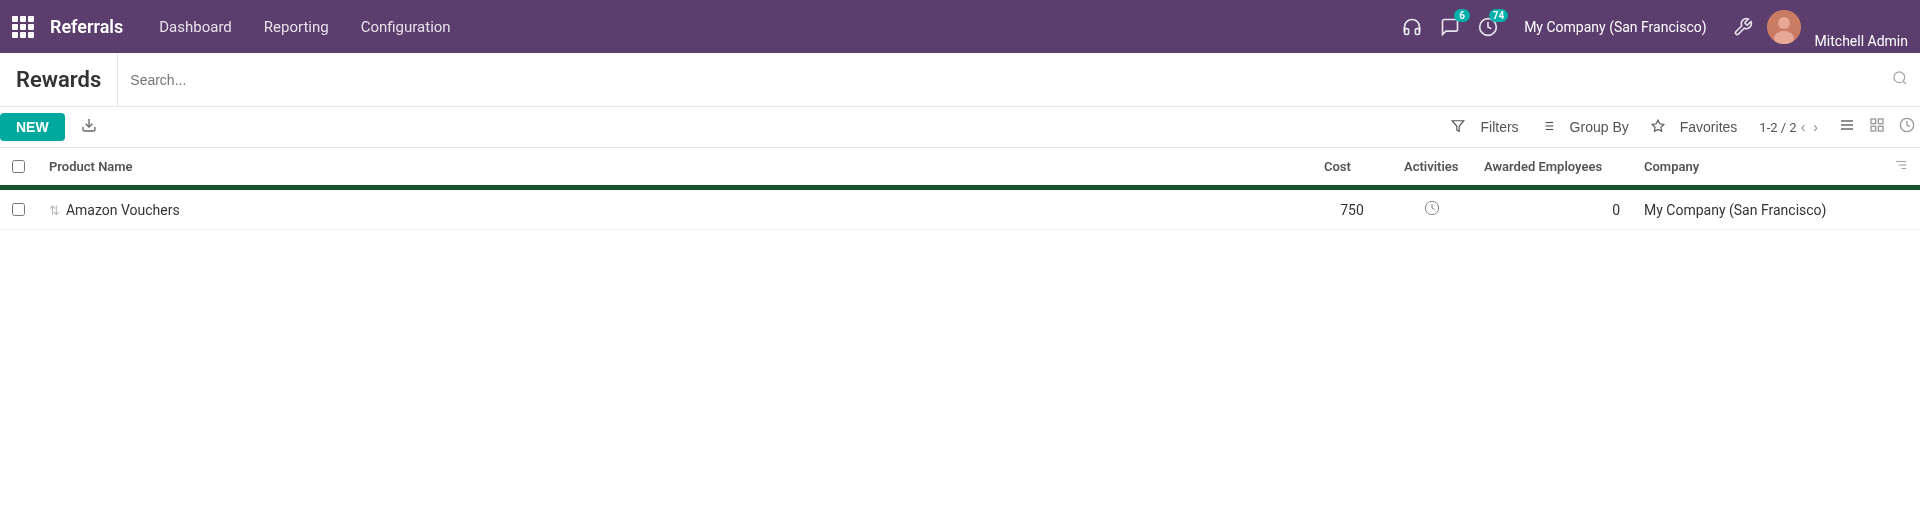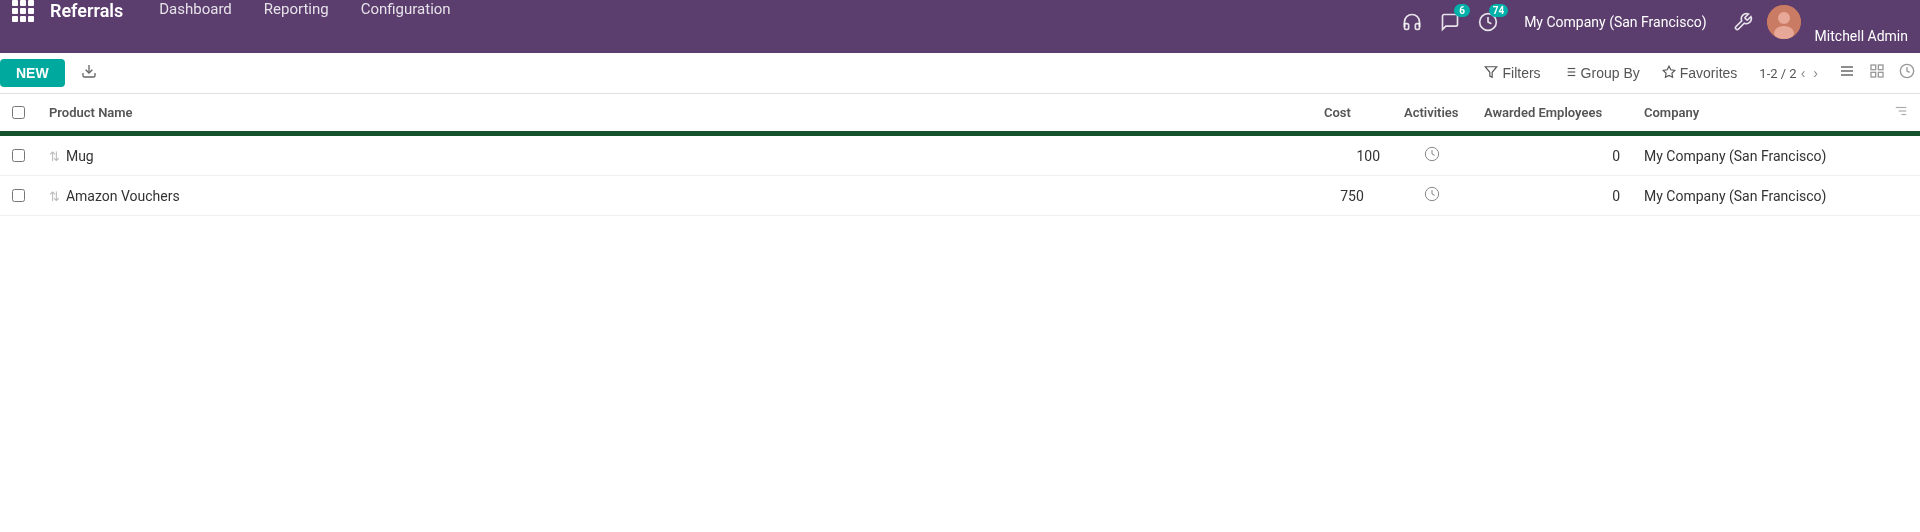--- a/index.html
+++ b/index.html
@@ -4,21 +4,21 @@
   <style>
     * { margin: 0; padding: 0; box-sizing: border-box; }
     body { font-family: -apple-system, BlinkMacSystemFont, 'Segoe UI', Roboto, sans-serif; font-size: 14px; background: #f5f5f5; }
 
     
     .topnav {
       background: #5b3d6e;
       color: white;
       height: 53px;
       display: flex;
-      align-items: flex-start;
+      align-items: center;
       padding: 0 12px;
       gap: 8px;
     }
     .topnav-grid-icon {
       display: grid;
       grid-template-columns: repeat(3,6px);
       grid-template-rows: repeat(3,6px);
       gap: 2px;
       margin-right: 8px;
     }
@@ -139,21 +139,21 @@
     }
     .actionbar-spacer { flex: 1; }
     .filter-group {
       display: flex;
       align-items: center;
       gap: 2px;
     }
     .filter-btn {
       display: flex;
       align-items: center;
-      gap: 4px;
+      gap: 15px;
       background: none;
       border: none;
       cursor: pointer;
       color: #555;
       font-size: 14px;
       padding: 4px 10px;
     }
     .filter-btn .icon { font-size: 14px; }
 
     .pagination {
@@ -288,20 +288,36 @@
         <circle cx="17" cy="13" r="6" fill="#e8a898"></circle>
         <ellipse cx="17" cy="28" rx="10" ry="7" fill="#e8a898"></ellipse>
       </svg>
     </div>
     <span class="topnav-username">Mitchell Admin</span>
   </div>
 </nav>
 
 <div class="main">
 
+  <div style="display:flex; align-items:stretch; border-bottom:1px solid #e8e8e8;">
+
+    <div style="padding: 14px 16px; display:flex; align-items:center;">
+      <span class="page-title">Rewards</span>
+    </div>
+
+    <div style="flex:1; display:flex; align-items:center; border-left:1px solid #e8e8e8; padding: 0 12px;">
+      <input type="text" style="border: none; outline: none; flex: 1 1 0%; font-size: 14px; color: rgb(51, 51, 51); background: transparent;" placeholder="Search...">
+      <span class="search-icon-btn">
+        <svg width="16" height="16" viewBox="0 0 24 24" fill="none" stroke="#aaa" stroke-width="2">
+          <circle cx="11" cy="11" r="8"></circle>
+          <line x1="21" y1="21" x2="16.65" y2="16.65"></line>
+        </svg>
+      </span>
+    </div>
+  </div>
 
   <div class="actionbar">
     <button class="btn-new">NEW</button>
     <button class="btn-download">
       <svg width="16" height="16" viewBox="0 0 24 24" fill="none" stroke="#666" stroke-width="2">
         <path d="M21 15v4a2 2 0 0 1-2 2H5a2 2 0 0 1-2-2v-4"></path>
         <polyline points="7 10 12 15 17 10"></polyline>
         <line x1="12" y1="15" x2="12" y2="3"></line>
       </svg>
     </button>
@@ -385,40 +401,20 @@
             <svg width="14" height="14" viewBox="0 0 24 24" fill="none" stroke="#aaa" stroke-width="2">
               <line x1="3" y1="6" x2="21" y2="6"></line>
               <line x1="8" y1="12" x2="21" y2="12"></line>
               <line x1="13" y1="18" x2="21" y2="18"></line>
             </svg>
           </th>
         </tr>
       </thead>
       <tbody id="table-body">
 
-      <tr>
-    <td class="col-check">
-      <div class="checkbox-cell">
-        <input type="checkbox" style="">
-      </div>
-    </td>
-    <td class="col-name">
-      <span class="row-handle">⇅</span>Mug
-    </td>
-    <td class="col-cost" style="text-align:right;">100</td>
-    <td class="col-activities" style="text-align:center;">
-      <svg width="16" height="16" viewBox="0 0 24 24" fill="none" stroke="#888" stroke-width="1.5">
-        <circle cx="12" cy="12" r="10"></circle>
-        <polyline points="12 6 12 12 16 14"></polyline>
-      </svg>
-    </td>
-    <td class="col-awarded" style="text-align:right;">0</td>
-    <td class="col-company">My Company (San Francisco)</td>
-    <td class="col-settings"></td>
-  </tr>
           <tr>
     <td class="col-check">
       <div class="checkbox-cell">
         <input type="checkbox" style="">
       </div>
     </td>
     <td class="col-name">
       <span class="row-handle">⇅</span>Amazon Vouchers
     </td>
     <td class="col-cost" style="text-align:center;">750</td>

